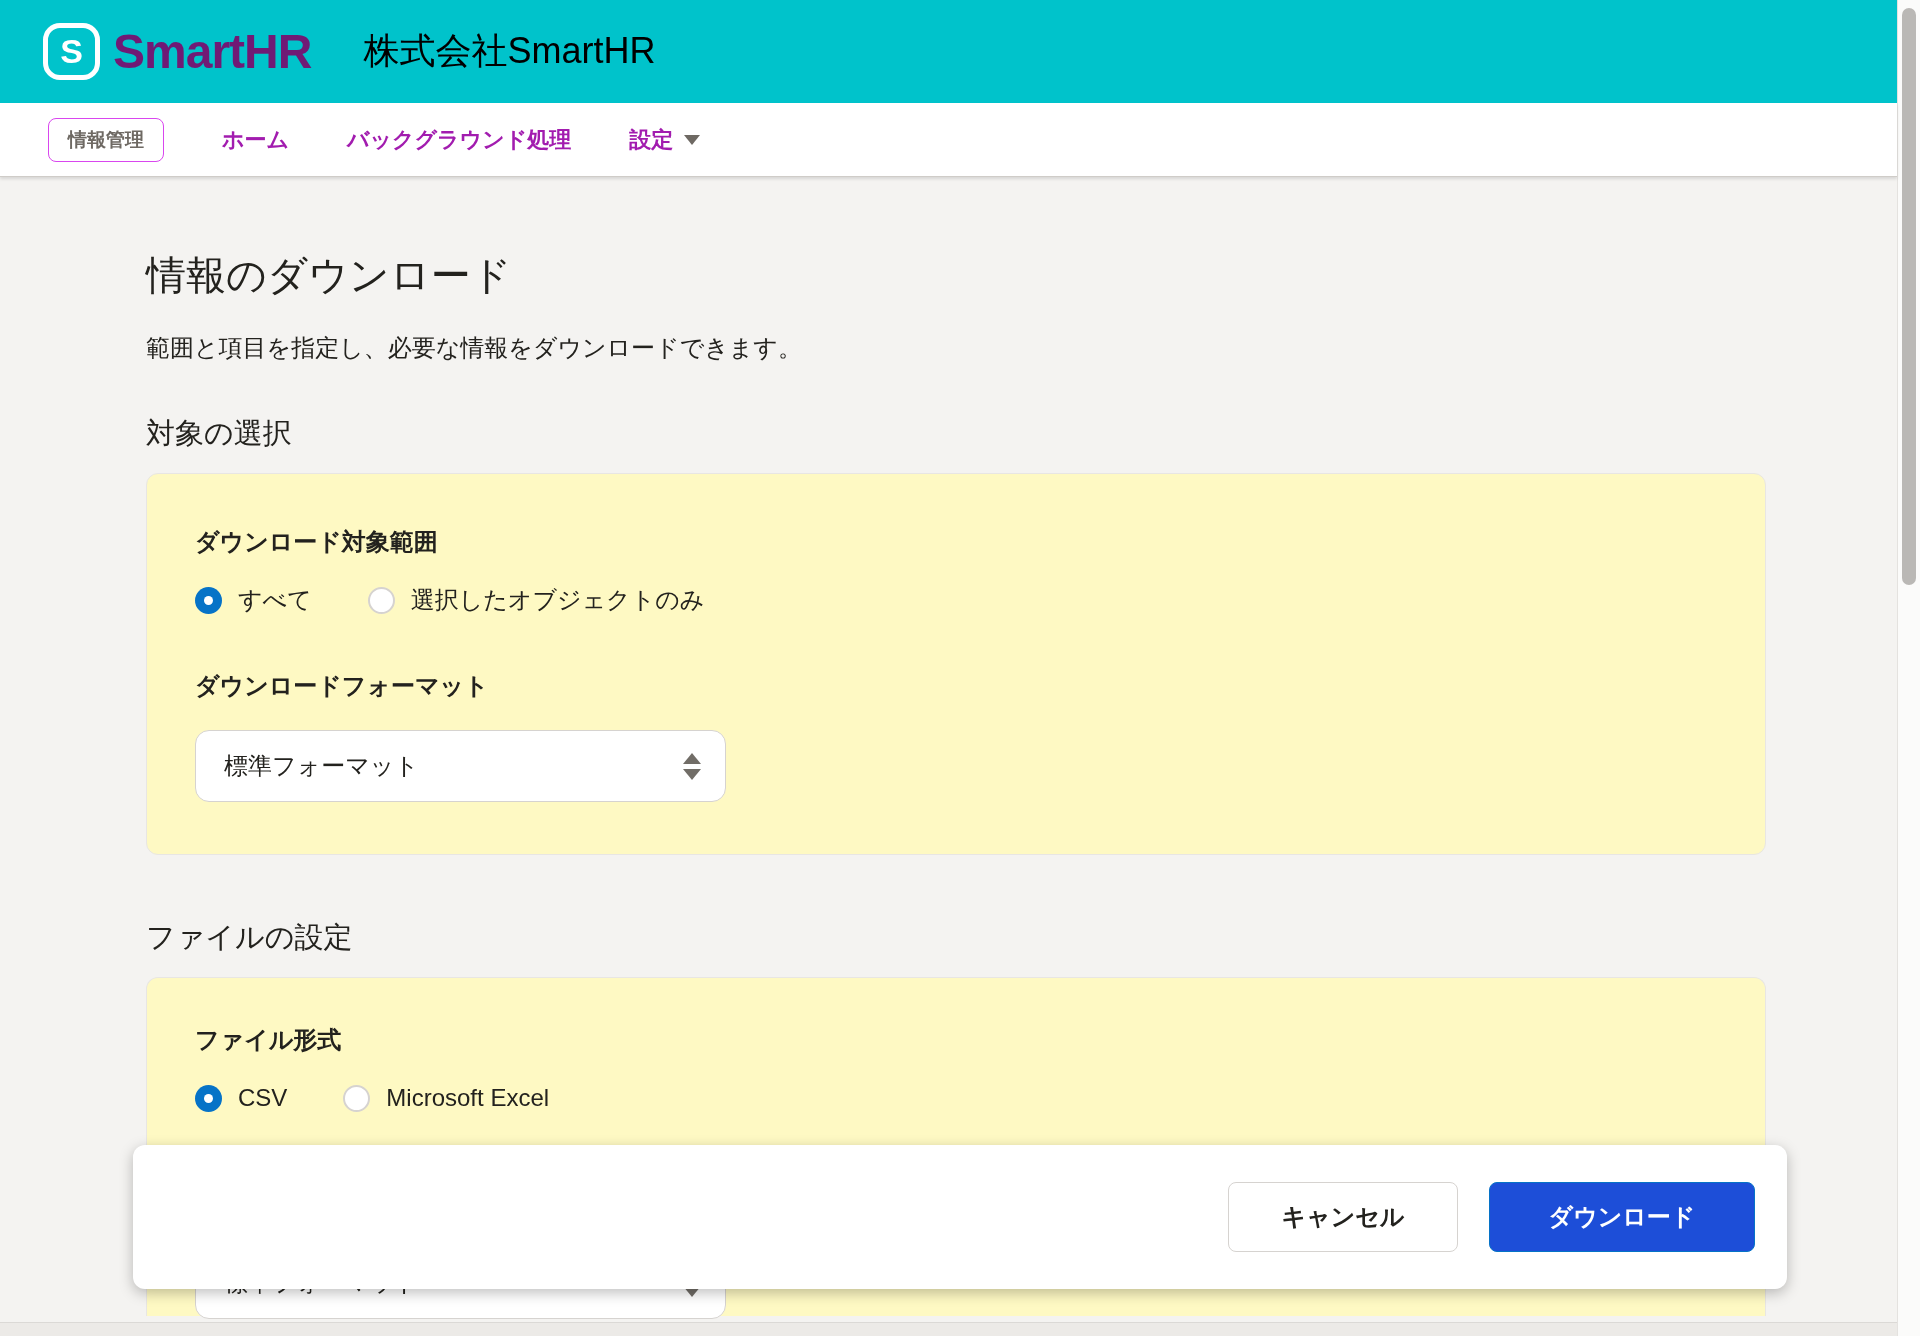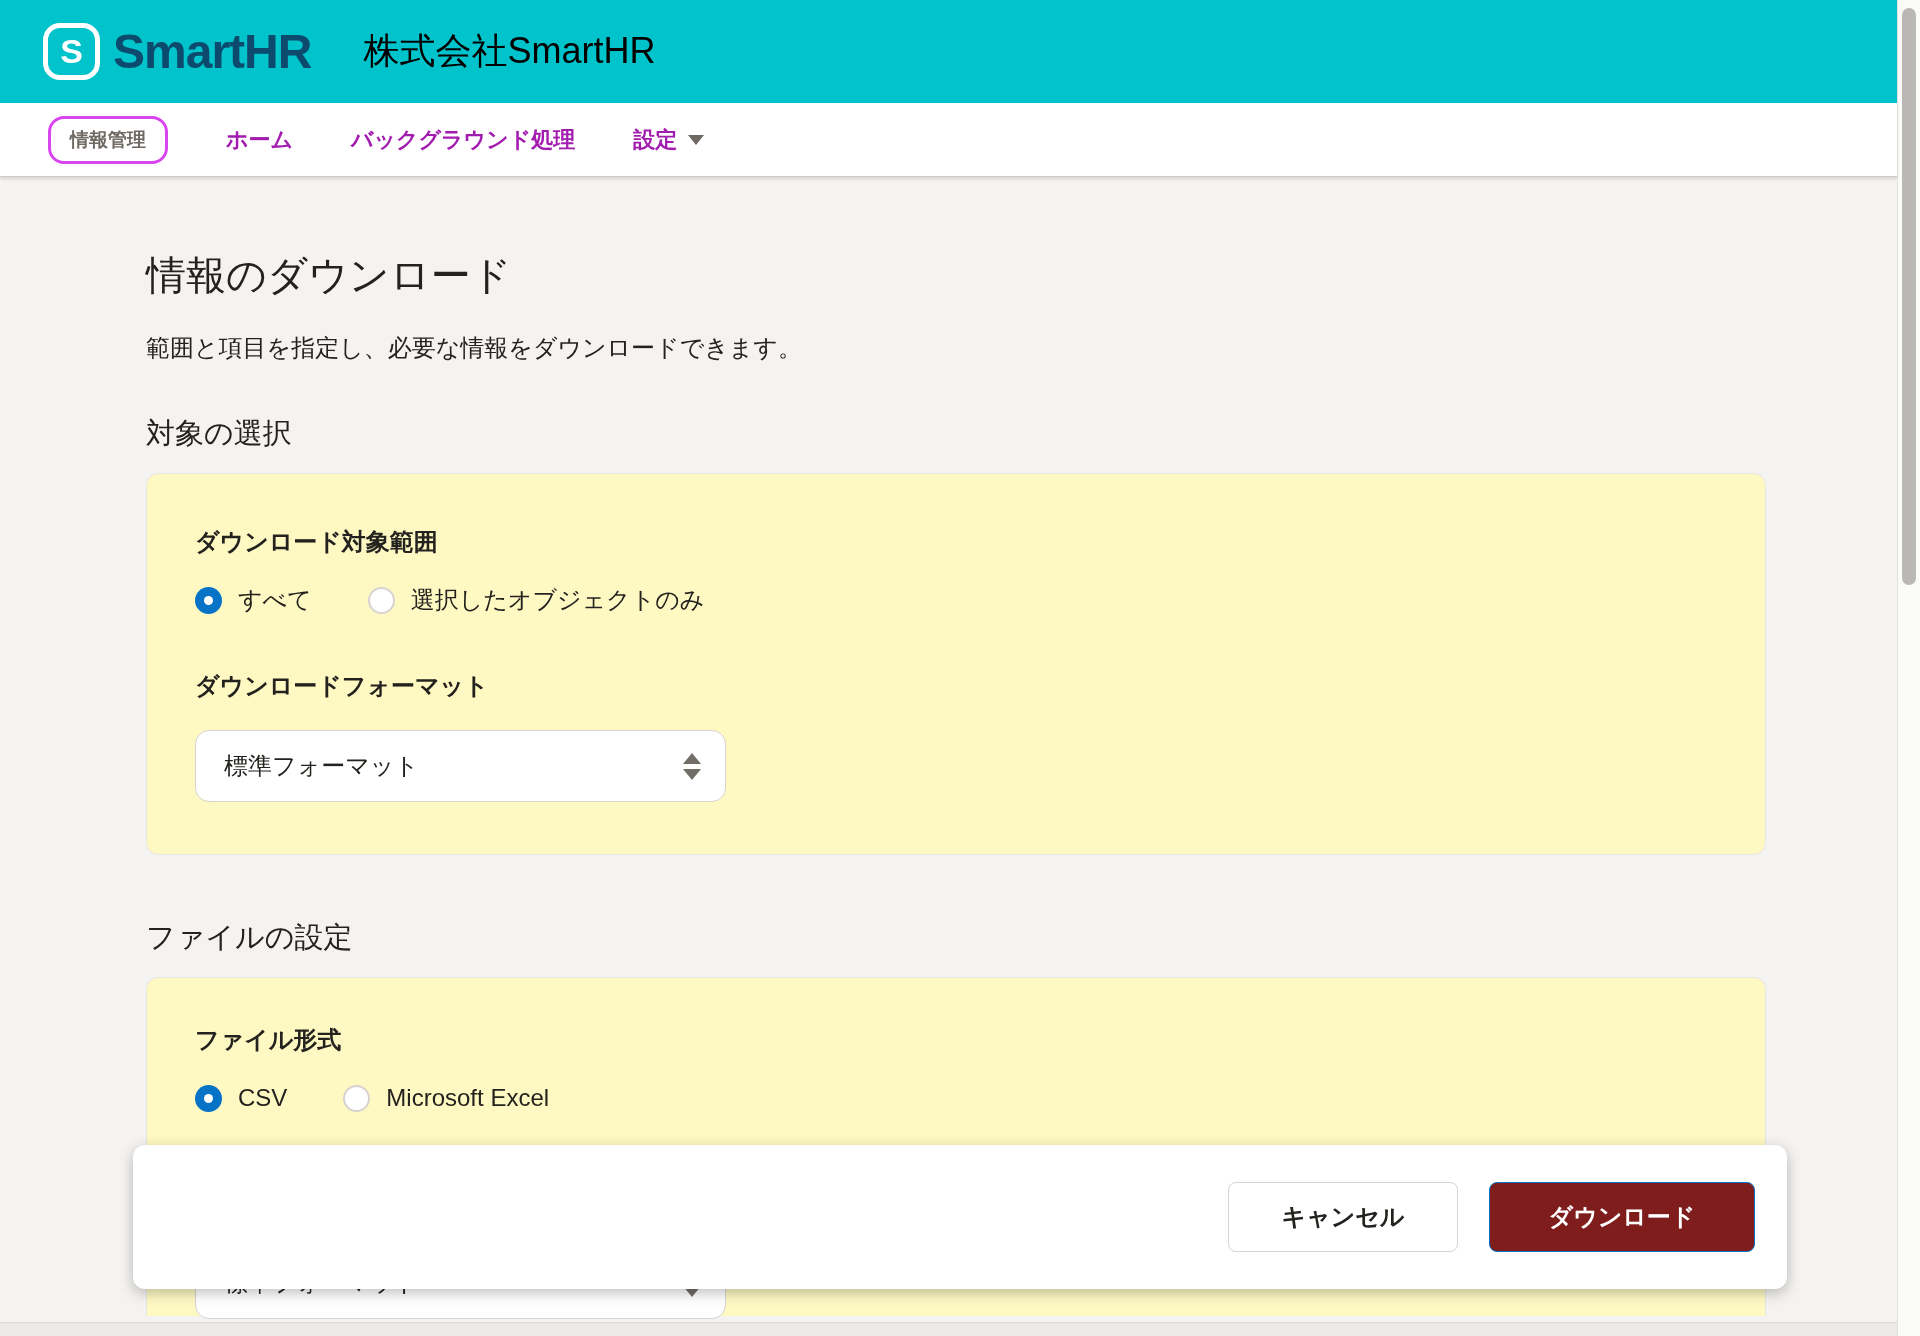--- a/index.html
+++ b/index.html
@@ -11,26 +11,26 @@
   
   .scroll-area { position:absolute; left:0; top:0; width:1897px; height:1336px; background:#f4f3f1; }
 
   .v-scrollbar { position:absolute; right:0; top:0; width:23px; height:1336px; background:#fbfbfa; border-left:1px solid #e4e2df; }
   .v-thumb { position:absolute; left:4px; top:8px; width:14px; height:577px; border-radius:7px; background:#bab8b5; }
 
   
   .app-header { display:flex; align-items:center; height:103px; background:#00c3cb; padding-left:43px; }
   .logo { display:flex; align-items:center; gap:13px; }
   .logo-mark { width:57px; height:57px; border:5px solid #fff; border-radius:17px; display:flex; align-items:center; justify-content:center; color:#fff; font-size:34px; font-weight:700; }
-  .logo-text { color:#0c4a6e; font-size:48px; font-weight:800; letter-spacing:-1px; }
+  .logo-text { color:#701a75; font-size:48px; font-weight:800; letter-spacing:-1px; }
   .company-name { color:#000000; font-size:36px; margin-left:52px; }
 
   
   .app-nav { position:relative; display:flex; align-items:center; height:74px; background:#fff; padding-left:48px; gap:58px; border-bottom:1px solid #cfccc8; box-shadow:0 2px 3px rgba(0,0,0,0.12); z-index:3; }
-  .nav-chip { display:inline-block; padding:8px 19px; border:3px solid #d946ef; border-radius:16px; background:#fff; font-size:19px; font-weight:700; color:#6e6963; }
+  .nav-chip { display:inline-block; padding:8px 19px; border:1px solid #d946ef; border-radius:8px; background:#fff; font-size:19px; font-weight:700; color:#6e6963; }
   .nav-item { font-size:22px; font-weight:700; color:#a21caf; cursor:pointer; display:flex; align-items:center; gap:11px; }
   .caret-down { width:0; height:0; border-left:8px solid transparent; border-right:8px solid transparent; border-top:10px solid #6e6963; display:inline-block; }
 
   
   .main { padding:8px 131px 0 146px; }
   .page-title { font-size:40px; font-weight:500; line-height:1.2; padding-top:66px; }
   .page-lead { font-size:24px; line-height:34px; margin-top:32px; }
   .section-heading { font-size:29px; font-weight:400; line-height:40px; margin-top:48px; }
   .section-heading.second { margin-top:62px; }
 
@@ -54,21 +54,21 @@
   .select-arrows .up { width:0; height:0; border-left:9px solid transparent; border-right:9px solid transparent; border-bottom:11px solid #716d67; }
   .select-arrows .dn { width:0; height:0; border-left:9px solid transparent; border-right:9px solid transparent; border-top:11px solid #716d67; }
 
   
   .cut-select { position:absolute; left:195px; top:1247px; z-index:1; margin-top:0; }
 
   
   .action-bar { position:absolute; left:133px; top:1145px; width:1654px; height:144px; background:#fff; border-radius:12px; box-shadow:0 4px 14px rgba(0,0,0,0.25); display:flex; align-items:center; justify-content:flex-end; gap:31px; padding-right:32px; z-index:10; }
   .btn { height:70px; border-radius:8px; font-size:24px; font-weight:700; display:flex; align-items:center; justify-content:center; cursor:pointer; font-family:"Liberation Sans", sans-serif; }
   .btn-secondary { min-width:230px; background:#fff; border:1px solid #d6d3d0; color:#23221e; padding:0 48px; }
-  .btn-primary { min-width:266px; background:#7f1d1d; border:1px solid #0673c7; color:#fff; padding:0 40px; }
+  .btn-primary { min-width:266px; background:#1d4ed8; border:1px solid #0673c7; color:#fff; padding:0 40px; }
 
   
   .bottom-strip { position:absolute; left:0; bottom:0; width:1897px; height:14px; background:#eceae7; border-top:1px solid #dbd9d6; z-index:5; }
 </style>
 </head>
 <body>
 
 <div class="viewport">
   <div class="scroll-area">
 

